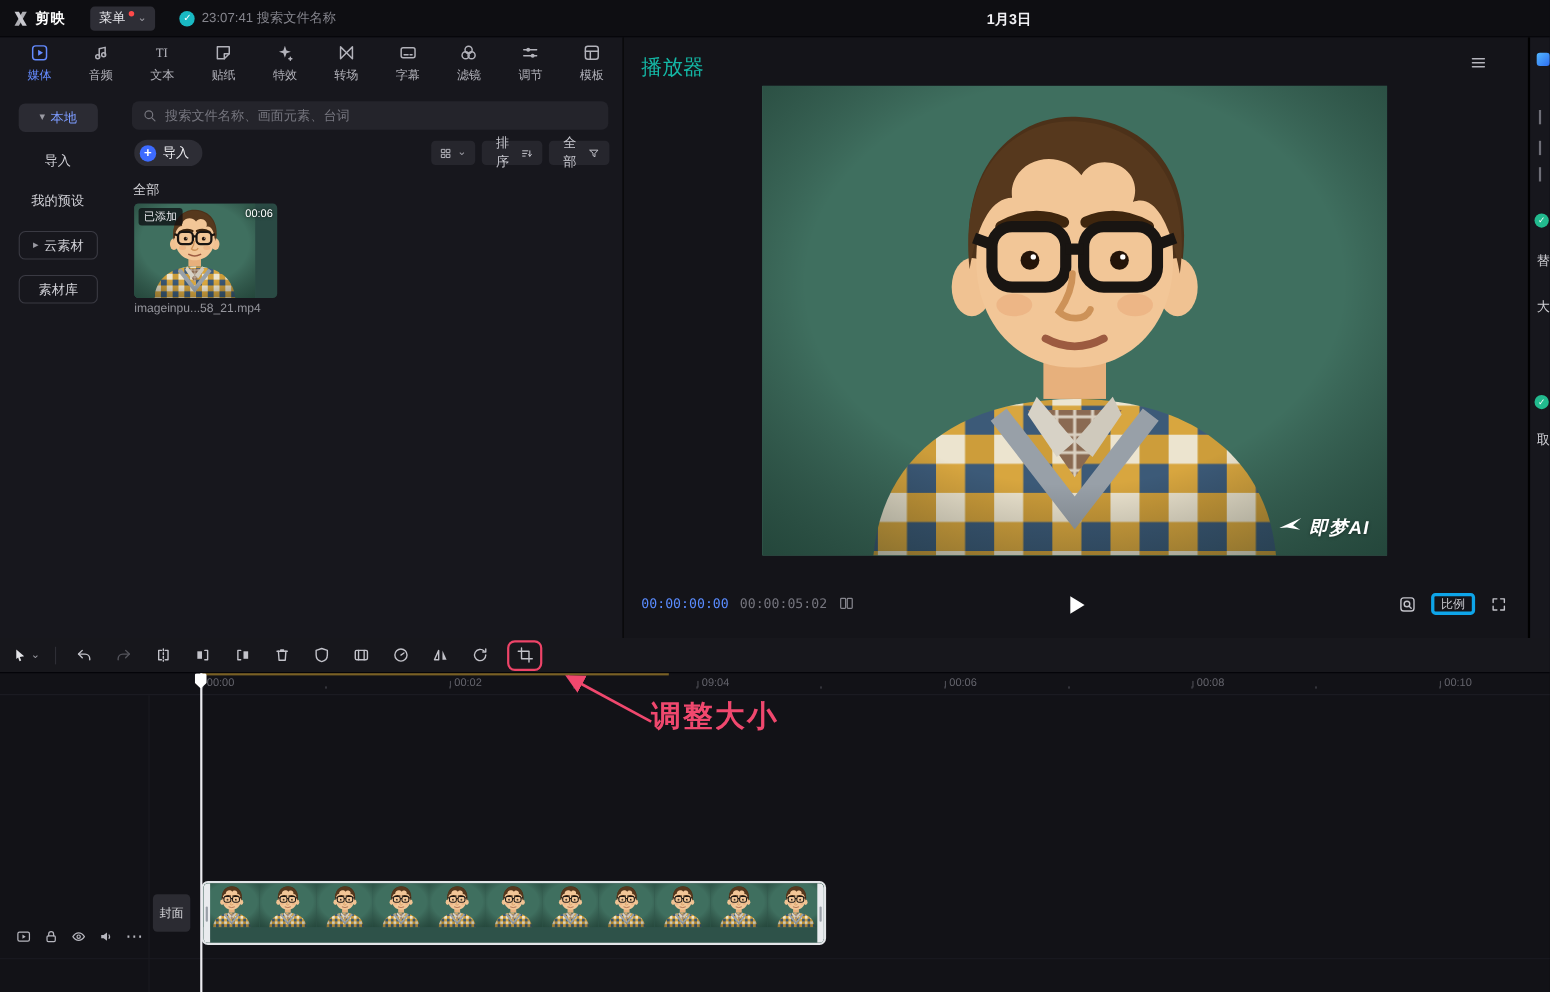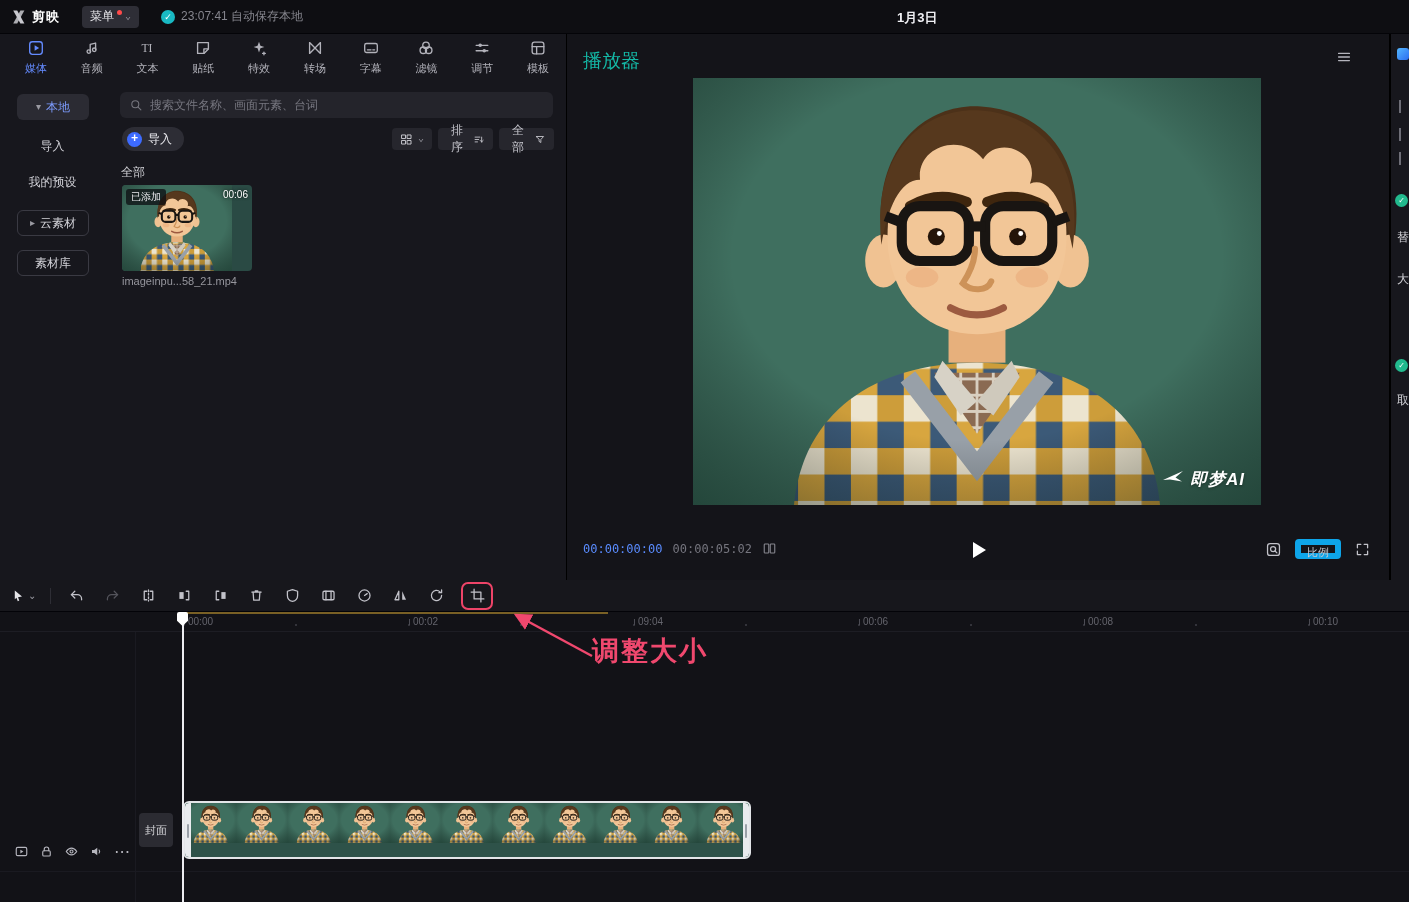--- a/index.html
+++ b/index.html
@@ -1,21 +1,21 @@
 <!DOCTYPE html>
 <html><head>
 <meta charset="utf-8">
 <style>
   *{margin:0;padding:0;box-sizing:border-box}
   html,body{background:#000}
   body{font-family:"Liberation Sans","DejaVu Sans",sans-serif;-webkit-font-smoothing:antialiased}
   #app{position:relative;width:1409px;height:902px;background:#121217;overflow:hidden;color:#c9c9cf;cursor:default}
   .ic{display:block;fill:none;stroke:currentColor;stroke-width:1.5;stroke-linecap:round;stroke-linejoin:round}
   .ic .fill{fill:currentColor;stroke:none}
-  button{font-family:Liberation Mono, monospace}
+  button{font-family:Liberation Sans, sans-serif}
 
   
   #topbar{position:absolute;left:0;top:0;width:1409px;height:34px;background:#0e0e12;border-bottom:1px solid #040408;display:flex;align-items:center}
   #logo{display:flex;align-items:center;gap:6px;margin-left:10px}
   #logo-text{color:#fff;font-size:13px;font-weight:700;letter-spacing:1px}
   #menu-btn{position:relative;margin-left:22px;height:22px;background:#2e2e36;border:none;border-radius:4px;color:#e4e4e8;font-size:12px;padding:0 8px;display:flex;align-items:center;gap:3px;cursor:pointer}
   #menu-dot{width:5px;height:5px;border-radius:50%;background:#ff4a4a;margin-top:-8px}
   .caret{font-size:10px;color:#9a9aa2;line-height:1}
   #autosave{display:flex;align-items:center;gap:6px;margin-left:22px;color:#85858d;font-size:12px}
   .check-circle{width:14px;height:14px;border-radius:50%;background:#19b9c3;color:#fff;font-size:9px;font-weight:700;display:flex;align-items:center;justify-content:center}
@@ -61,21 +61,21 @@
   #video > svg{display:block;width:568px;height:427px}
   #watermark{position:absolute;right:16px;bottom:14px;display:flex;gap:6px;color:#fff}
   #watermark span{font-size:17px;font-weight:700;font-style:italic;letter-spacing:1px;text-shadow:0 1px 3px rgba(0,0,0,.4)}
   #timecodes{position:absolute;left:16px;top:507px;display:flex;align-items:center;gap:10px;font-family:"DejaVu Sans Mono","Liberation Mono",monospace;font-size:12px}
   #tc-current{color:#5a8cff}
   #tc-total{color:#75757e}
   #cliplist-icon{width:15px;height:15px;color:#85858d;cursor:pointer}
   #play-btn{position:absolute;left:50%;top:504px;transform:translateX(-50%);width:24px;height:24px;color:#fff;cursor:pointer}
   #player-right{position:absolute;right:18px;top:505px;display:flex;align-items:center;gap:13px}
   #player-right .ic{width:17px;height:17px;color:#c2c2c9;cursor:pointer}
-  #ratio-btn{height:20px;border:6px solid #0ea5e9;background:transparent;border-radius:4px;color:#c9c9cf;font-size:11px;padding:0 6px;cursor:pointer}
+  #ratio-btn{height:20px;border:3px solid #0ea5e9;background:transparent;border-radius:4px;color:#c9c9cf;font-size:11px;padding:0 6px;cursor:pointer}
 
   
   #right-strip{position:absolute;left:1390px;top:34px;width:19px;height:546px;background:#17171d;border-left:1px solid #000;overflow:hidden}
   .frag{position:absolute;left:6px;font-size:12px;color:#cfcfd4;white-space:nowrap}
   .strip-check{position:absolute;left:4px;width:13px;height:13px;font-size:8px}
   .strip-bar{position:absolute;left:8px;width:2px;height:13px;background:#6e6e77}
   #strip-blue{position:absolute;left:6px;top:14px;width:12px;height:12px;border-radius:3px;background:linear-gradient(135deg,#53b7ff,#2d6df0)}
 
   
   #timeline{position:absolute;left:0;top:580px;width:1409px;height:322px;background:#121217}
@@ -178,21 +178,21 @@
       </svg>
       <span id="logo-text">剪映</span>
     </div>
     <button id="menu-btn">
       <span>菜单</span>
       <span id="menu-dot"></span>
       <span class="caret">⌄</span>
     </button>
     <div id="autosave">
       <span class="check-circle">✓</span>
-      <span>23:07:41 自动保存本地</span>
+      <span>23:07:41 搜索文件名称</span>
     </div>
     <span id="date">1月3日</span>
   </header>
 
   <section id="media-panel">
     <div id="tabs">
       <div class="tab active">
         <svg class="ic" viewBox="0 0 20 20">
             <rect x="3" y="3" width="14" height="14" rx="3"></rect>
             <path class="fill" d="M8.5 7l5 3-5 3z"></path>

